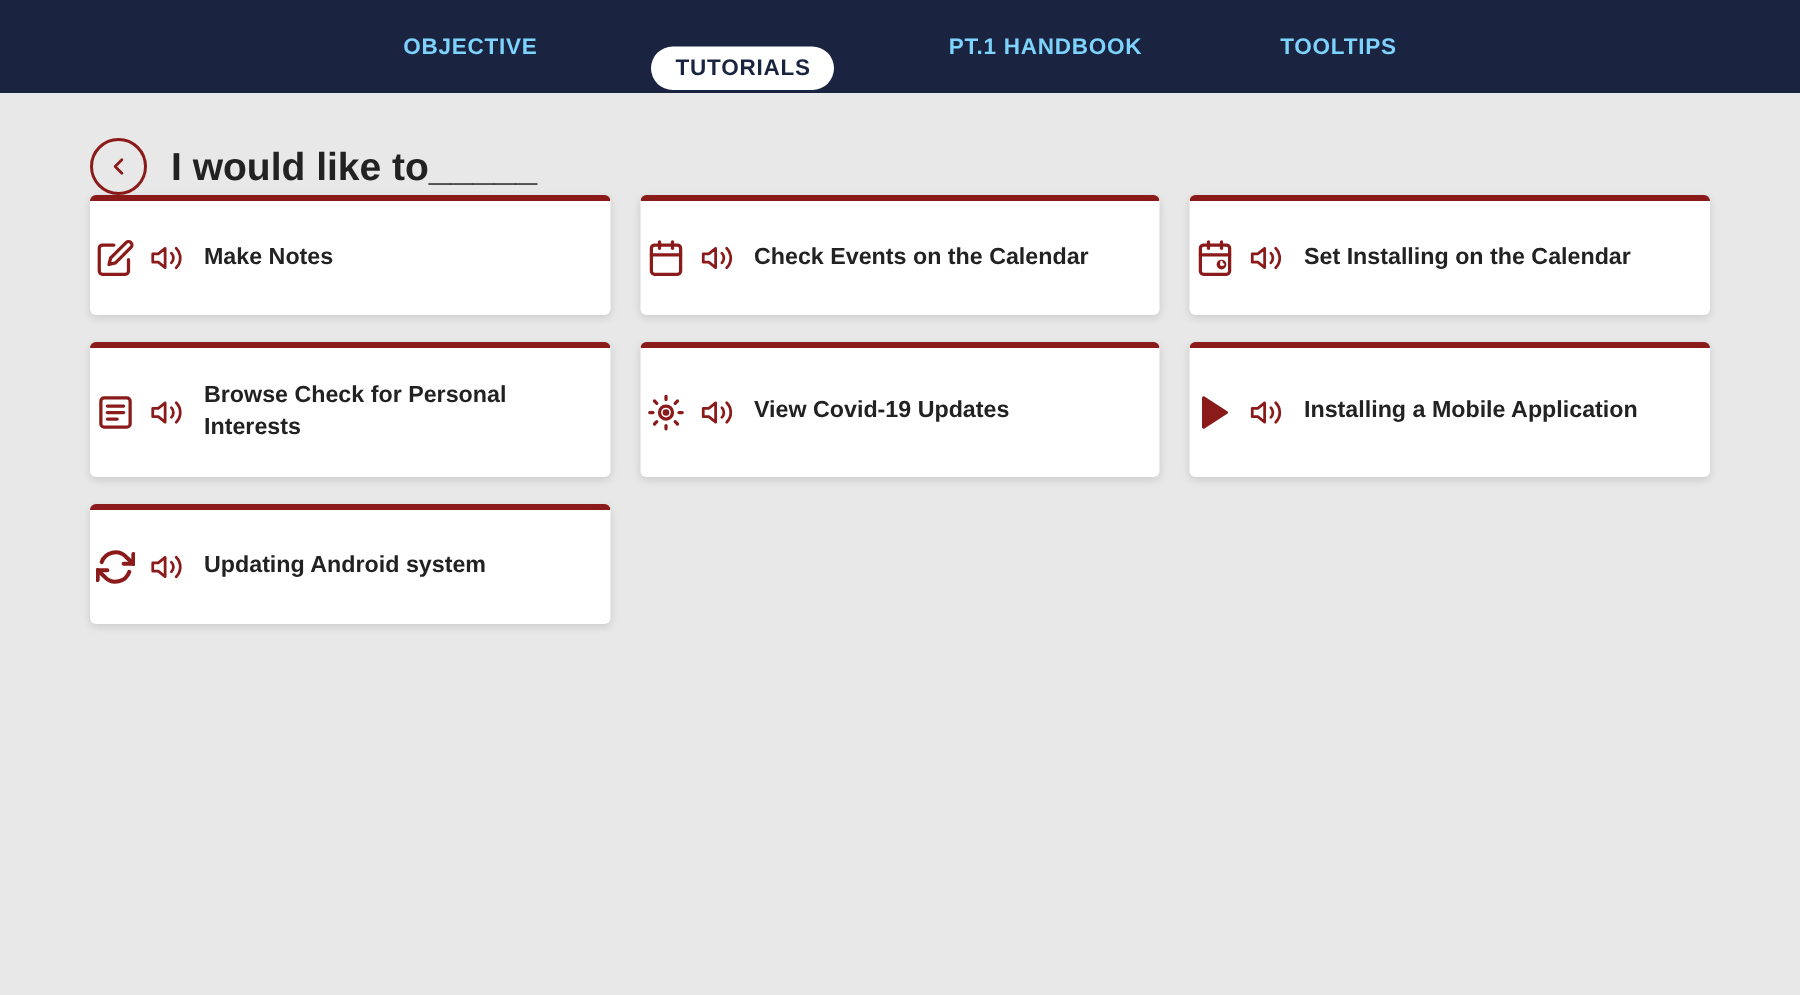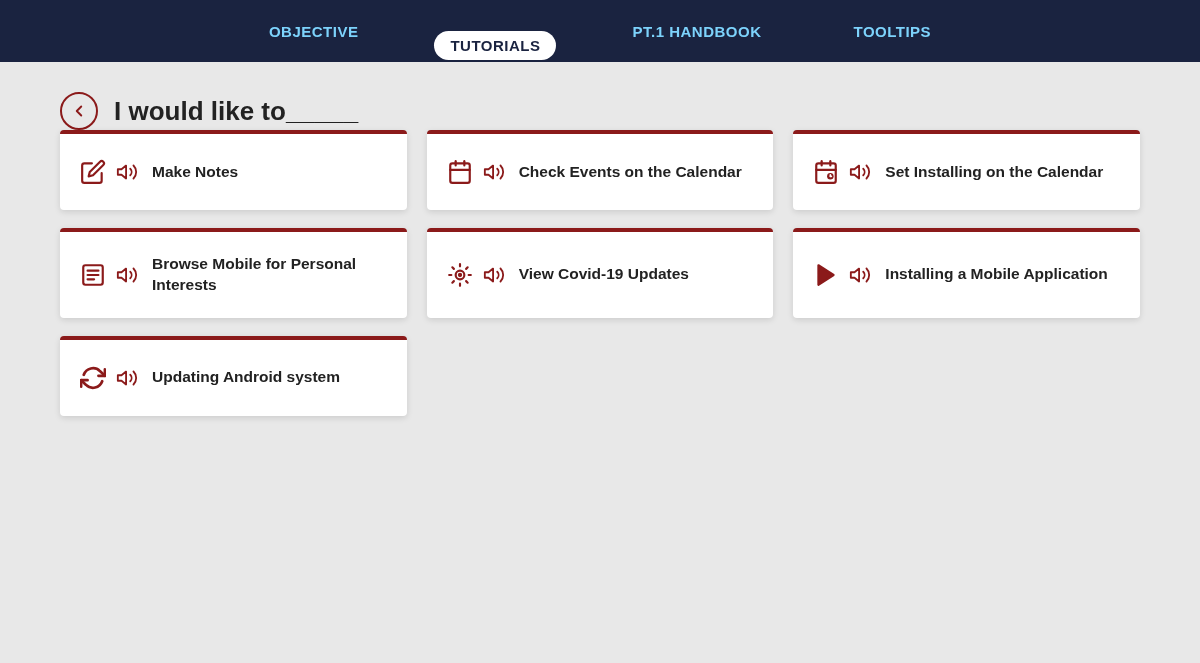--- a/index.html
+++ b/index.html
@@ -73,21 +73,21 @@
       display: grid;
       grid-template-columns: repeat(3, 1fr);
       gap: 18px 20px;
     }
 
     .card {
       background: #ffffff;
       border-radius: 4px;
       border-top: 4px solid #8b1a1a;
       box-shadow: 0 2px 6px rgba(0,0,0,0.12);
-      padding: 22px 20px;
+      padding: 22px 4px;
       display: flex;
       align-items: center;
       gap: 14px;
       cursor: pointer;
       min-height: 80px;
     }
 
     .card-icons {
       display: flex;
       align-items: center;
@@ -211,21 +211,21 @@
           </svg>
         </span>
         <span class="card-icon sound-icon">
           <svg viewBox="0 0 24 24" fill="none" stroke="#8b1a1a" stroke-width="2" stroke-linecap="round" stroke-linejoin="round">
             <polygon points="11 5 6 9 2 9 2 15 6 15 11 19 11 5"></polygon>
             <path d="M19.07 4.93a10 10 0 0 1 0 14.14"></path>
             <path d="M15.54 8.46a5 5 0 0 1 0 7.07"></path>
           </svg>
         </span>
       </div>
-      <span class="card-label">Browse Mobile for Personal Interests</span>
+      <span class="card-label">Browse Check for Personal Interests</span>
     </div>
 
     <div class="card">
       <div class="card-icons">
         <span class="card-icon">
           <svg viewBox="0 0 24 24" fill="none" stroke="#8b1a1a" stroke-width="2" stroke-linecap="round" stroke-linejoin="round">
             <circle cx="12" cy="12" r="4"></circle>
             <path d="M12 2v2M12 20v2M2 12h2M20 12h2M4.93 4.93l1.41 1.41M17.66 17.66l1.41 1.41M4.93 19.07l1.41-1.41M17.66 6.34l1.41-1.41"></path>
             <circle cx="12" cy="12" r="2" fill="#8b1a1a" stroke="none"></circle>
           </svg>

